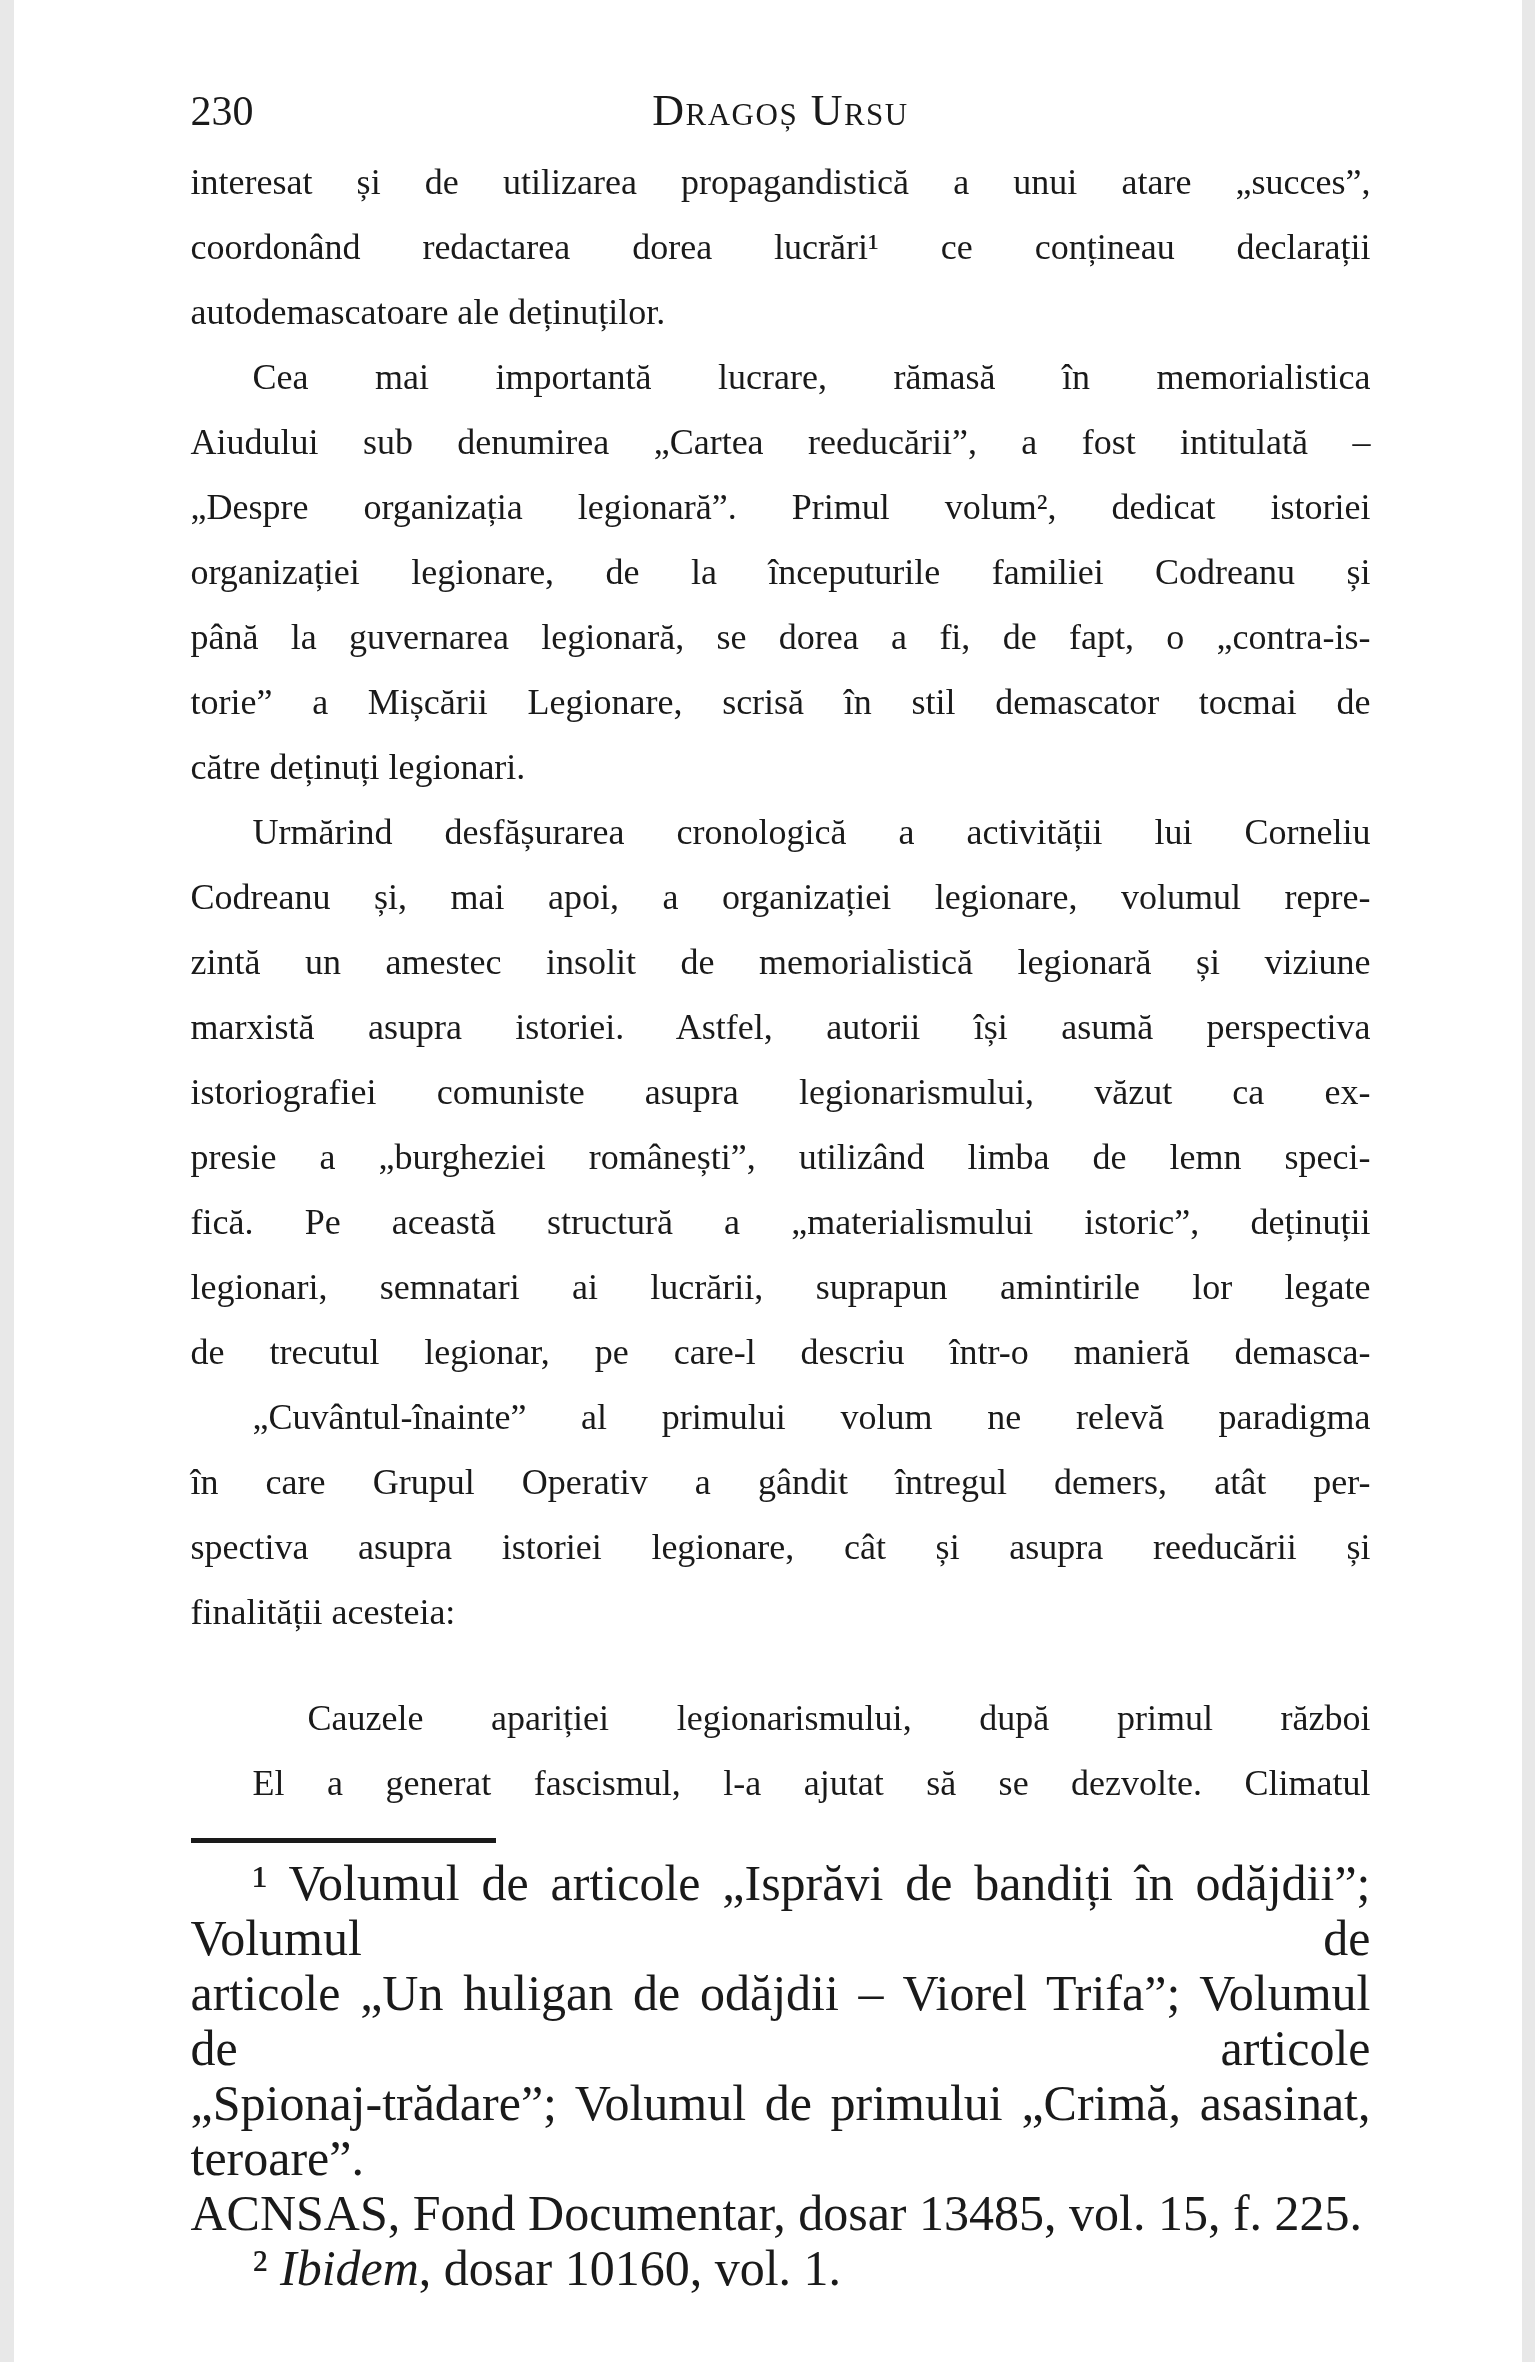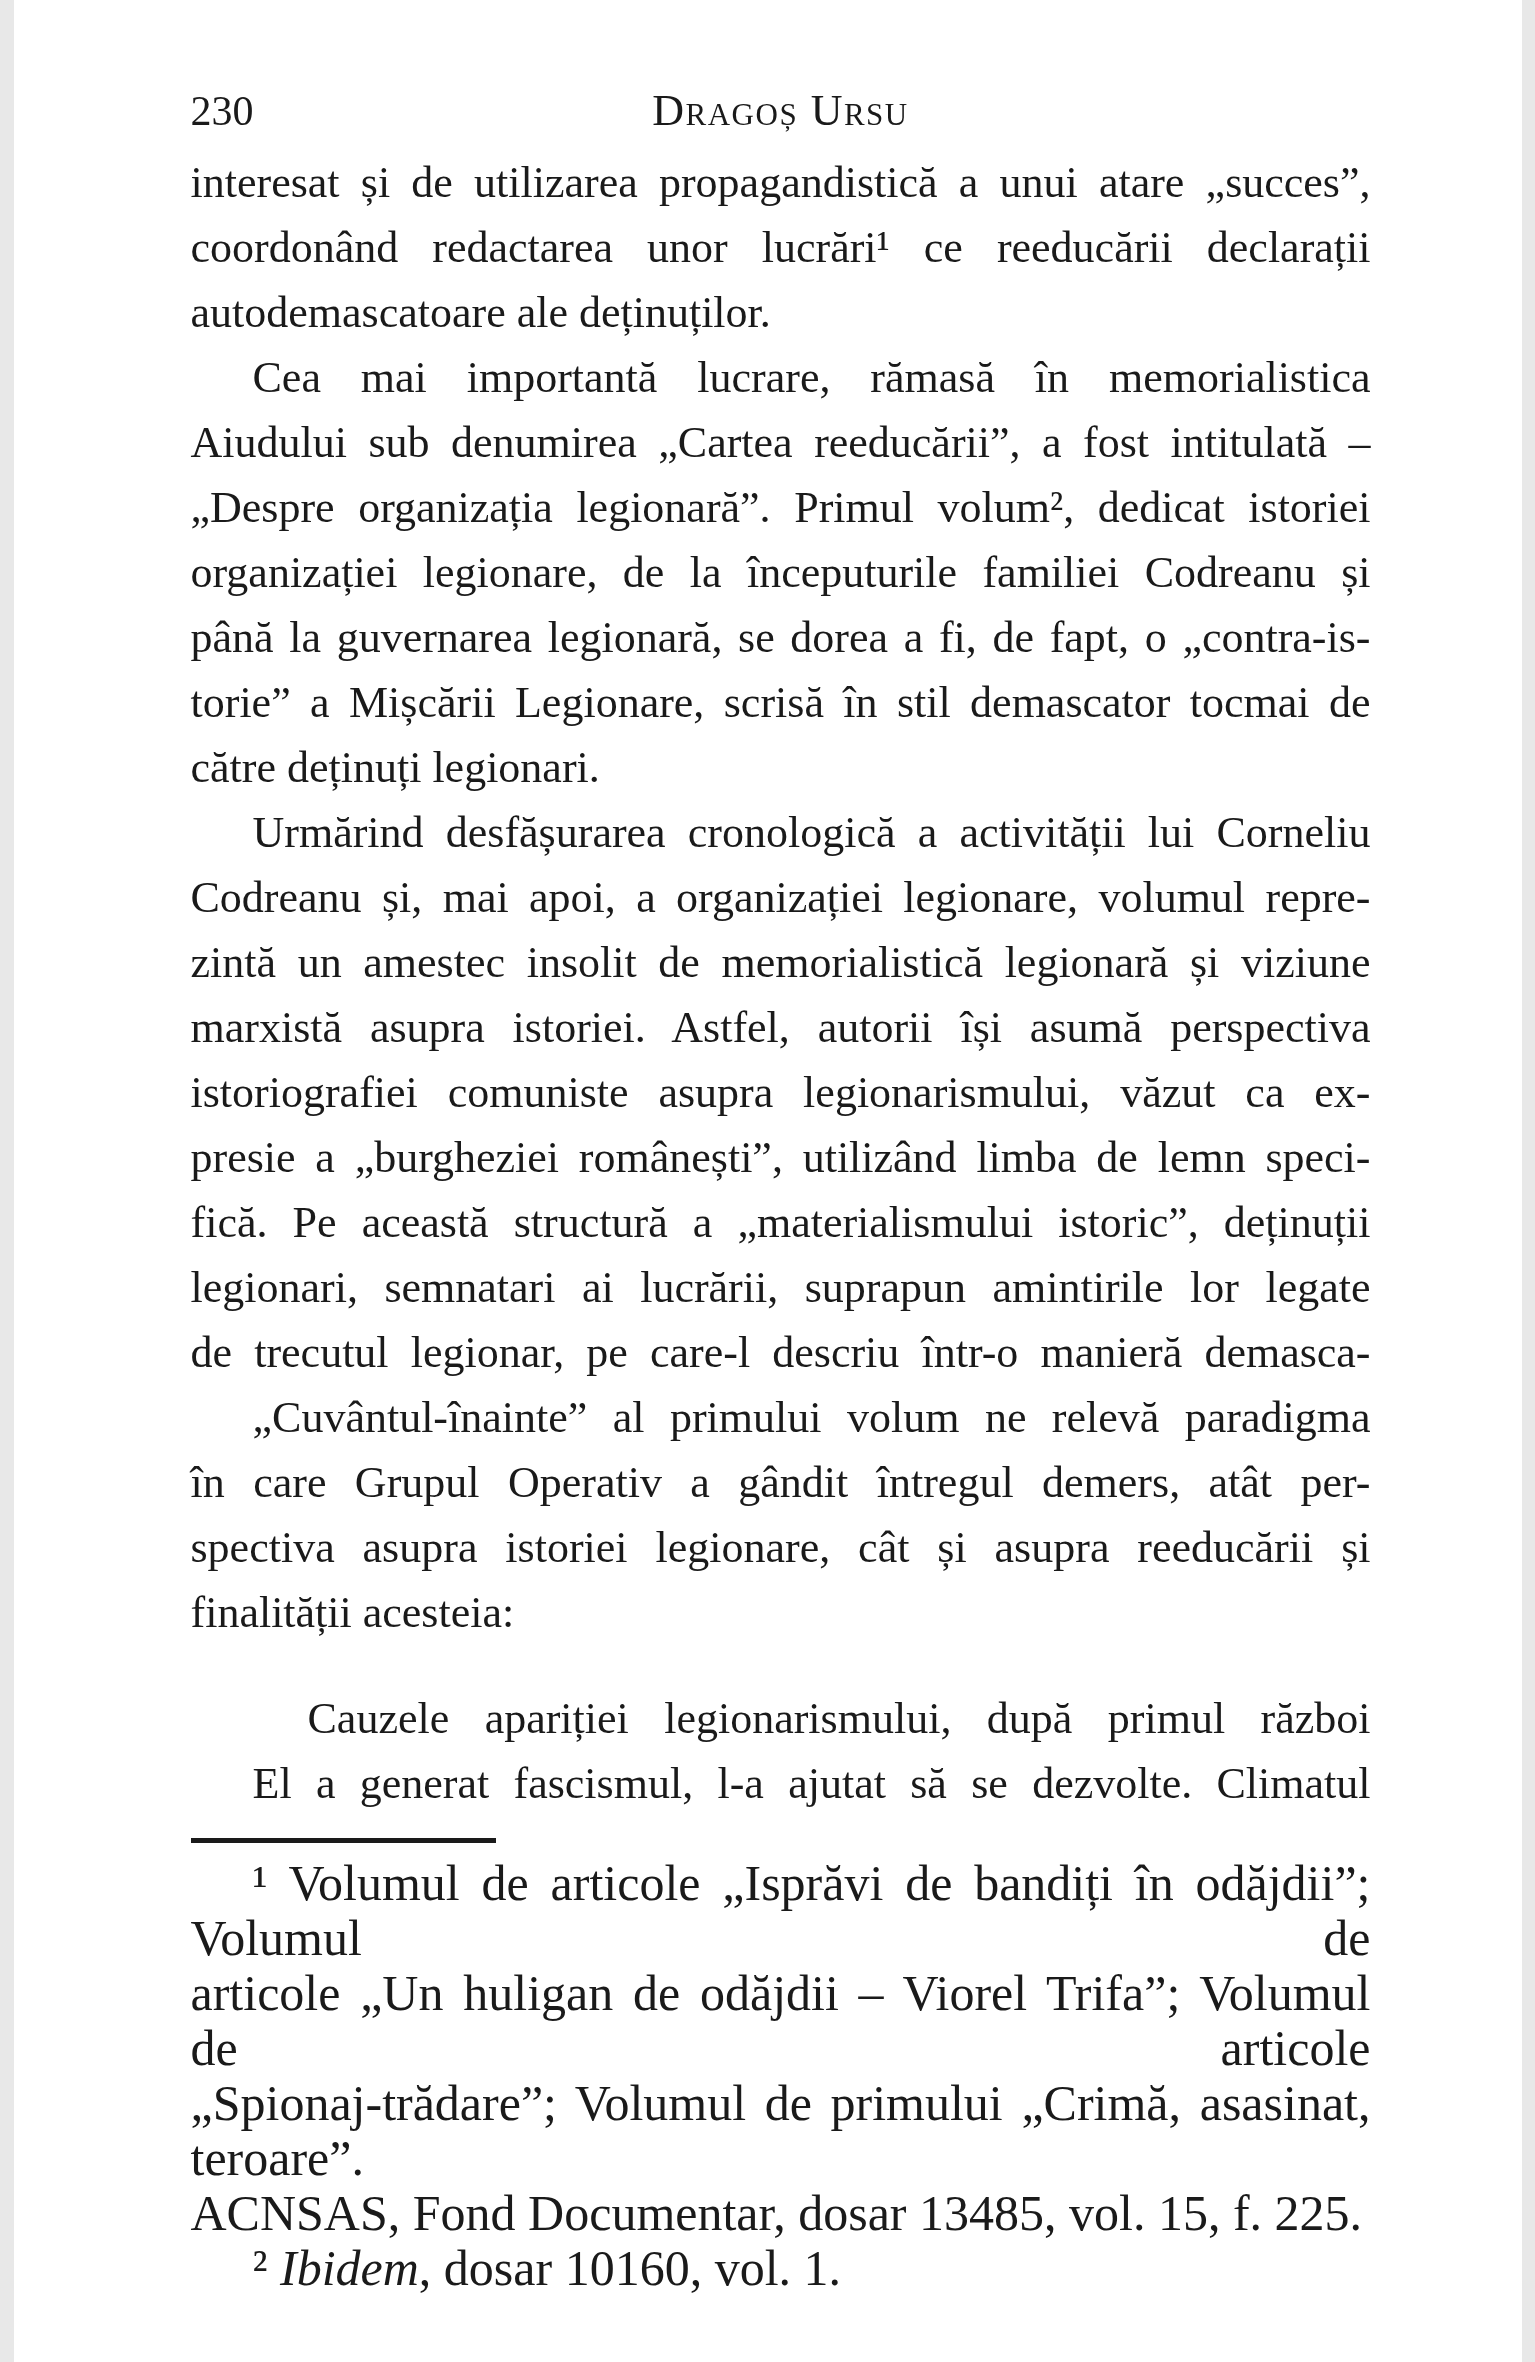--- a/index.html
+++ b/index.html
@@ -24,21 +24,21 @@
     text-align:center;
     font-variant:small-caps;
     letter-spacing:1.5px;
     font-size:44px;line-height:46px;
   }
   .textblock{
     position:absolute;left:177px;top:150px;width:1180px;
   }
   .para{margin:0;padding:0;}
   .line{
-    font-size:44px;
+    font-size:36px;
     line-height:65px;
     text-align:justify;
     white-space:normal;
   }
   .j{text-align-last:justify;}
   .ind{text-indent:62px;}
   .quote{
     margin:41px 0 0 62px;padding:0;
   }
   .ind-q{text-indent:55px;}
@@ -62,21 +62,21 @@
 
   <header class="running-head">
     <span class="pagenum">230</span>
     <span class="author">Dragoș Ursu</span>
   </header>
 
   <main class="textblock">
 
     <section class="para">
       <div class="line j">interesat și de utilizarea propagandistică a unui atare „succes”,</div>
-      <div class="line j">coordonând redactarea unor lucrări¹ ce reeducării declarații</div>
+      <div class="line j">coordonând redactarea dorea lucrări¹ ce conțineau declarații</div>
       <div class="line">autodemascatoare ale deținuților.</div>
     </section>
 
     <section class="para">
       <div class="line j ind">Cea mai importantă lucrare, rămasă în memorialistica</div>
       <div class="line j">Aiudului sub denumirea „Cartea reeducării”, a fost intitulată –</div>
       <div class="line j">„Despre organizația legionară”. Primul volum², dedicat istoriei</div>
       <div class="line j">organizației legionare, de la începuturile familiei Codreanu și</div>
       <div class="line j">până la guvernarea legionară, se dorea a fi, de fapt, o „contra-is-</div>
       <div class="line j">torie” a Mișcării Legionare, scrisă în stil demascator tocmai de</div>

